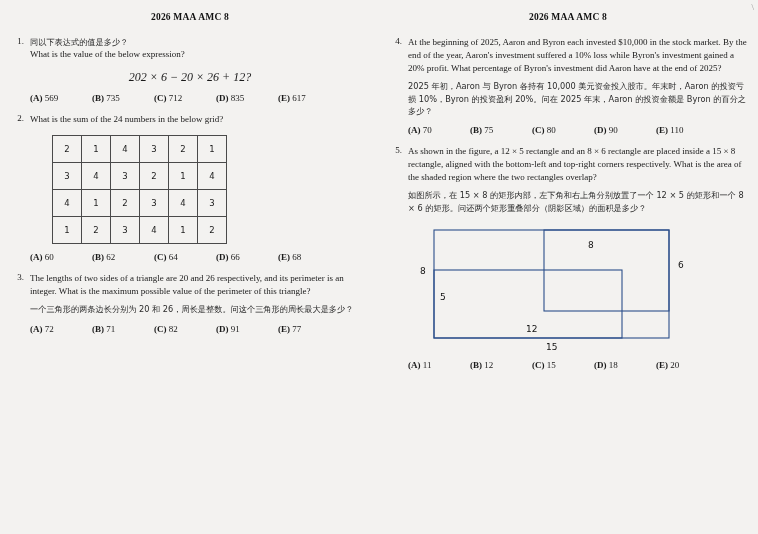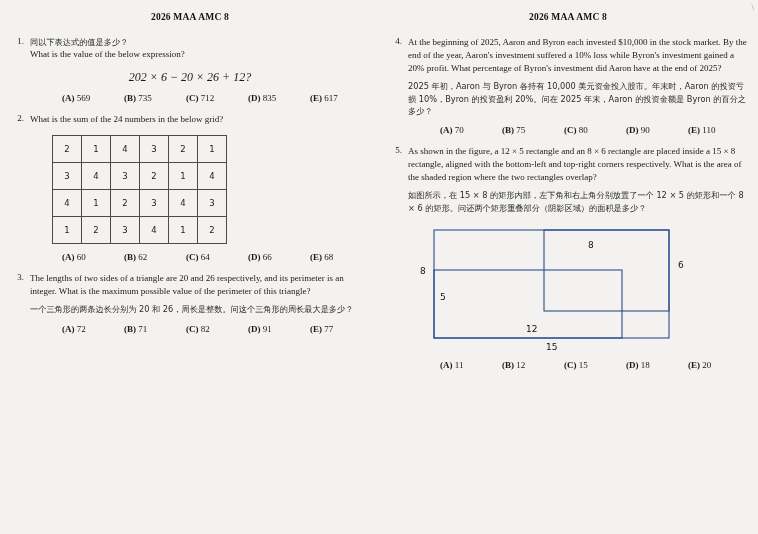--- a/index.html
+++ b/index.html
@@ -75,21 +75,20 @@
     font-style: italic;
     margin: 9px 0 6px 0;
     font-family: "Liberation Serif", serif;
   }
   .choices {
     margin-left: 22px;
     margin-top: 8px;
     font-size: 9px;
     display: flex;
     gap: 0;
-    justify-content: flex-end;
   }
   .choice {
     width: 62px;
     white-space: nowrap;
   }
   .choice .lab { font-weight: bold; }
 
   
   .grid-wrap {
     margin: 9px 0 4px 44px;

